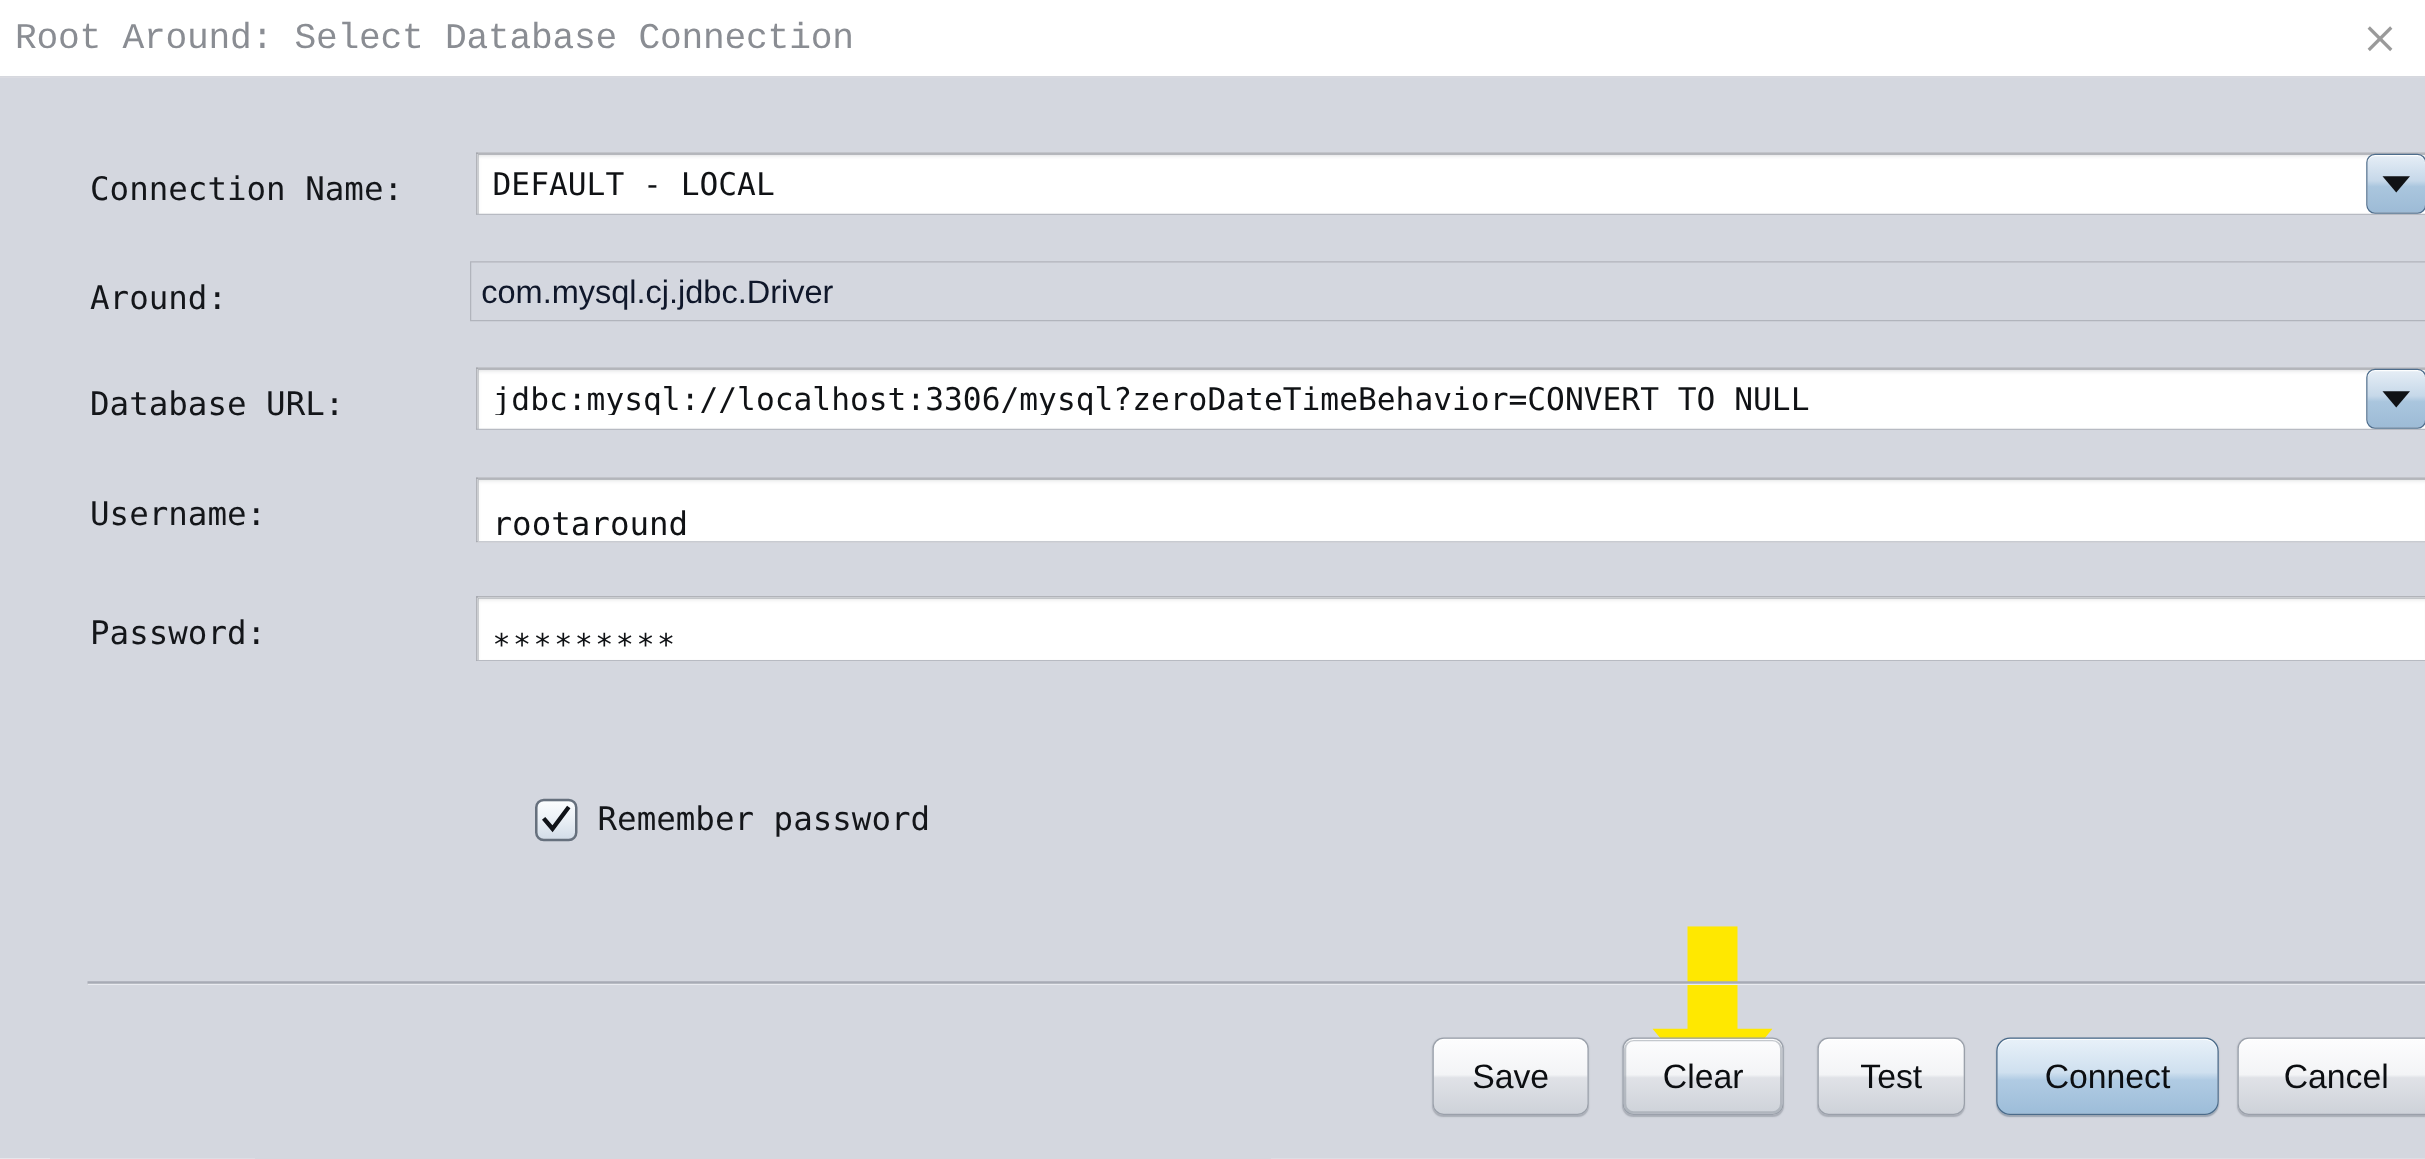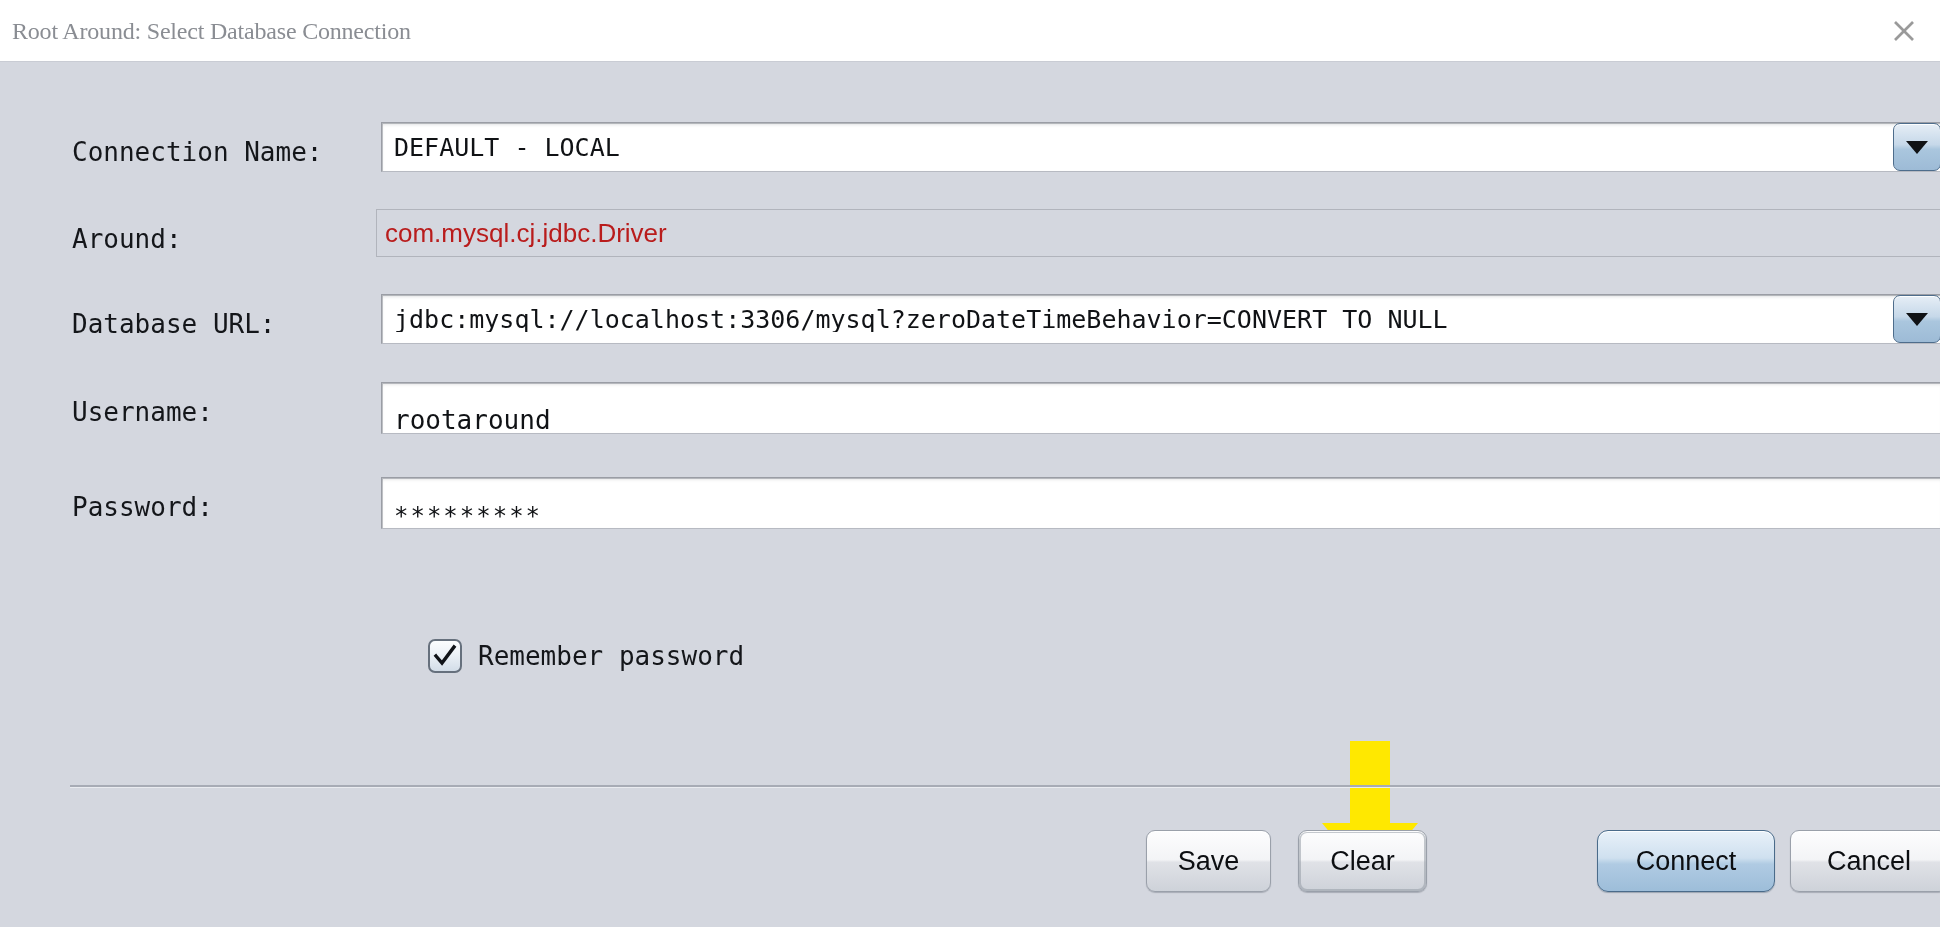--- a/index.html
+++ b/index.html
@@ -33,22 +33,22 @@
     height: 62px;
     background: #ffffff;
     border-bottom: 1px solid #c9ccd4;
     box-sizing: border-box;
   }
   .titlebar-text {
     position: absolute;
     left: 12px;
     top: 50%;
     transform: translateY(-50%);
-    font-family: Liberation Serif, serif;
-    font-size: 24px;
+    font-family: Liberation Mono, monospace;
+    font-size: 29px;
     font-weight: 400;
     color: #8a8d93;
     letter-spacing: -0.2px;
     white-space: nowrap;
   }
   .close-btn {
     position: absolute;
     right: 14px;
     top: 50%;
     transform: translateY(-50%);
@@ -149,21 +149,21 @@
     background: #d4d7df;
     border: 1px solid #b1b4bc;
     display: flex;
     align-items: center;
     cursor: default;
   }
   .field-readonly .val {
     padding-left: 8px;
     font-family: "Liberation Sans", sans-serif;
     font-size: 26px;
-    color: #b91c1c;
+    color: #0f172a;
     white-space: nowrap;
     overflow: hidden;
     text-align: right;
   }
 
   
   .field {
     position: absolute;
     left: 341px;
     top: 0;
@@ -359,18 +359,19 @@
       <svg viewBox="0 0 96 140" xmlns="http://www.w3.org/2000/svg">
         <polygon points="28,0 68,0 68,82 96,82 48,140 0,82 28,82" fill="#ffe800"></polygon>
       </svg>
     </div>
 
     <div class="separator"></div>
 
     <div class="buttonbar">
       <div class="btn" style="left:1106px; width:125px;">Save</div>
       <div class="btn focused" style="left:1258px; width:129px;">Clear</div>
+      <div class="btn" style="left:1414px; width:118px;">Test</div>
       <div class="btn default-btn" style="left:1557px; width:178px;border-radius:11px;">Connect</div>
       <div class="btn" style="left:1750px; width:158px;">Cancel</div>
     </div>
 
   </div>
 </div>
 
 </body></html>

